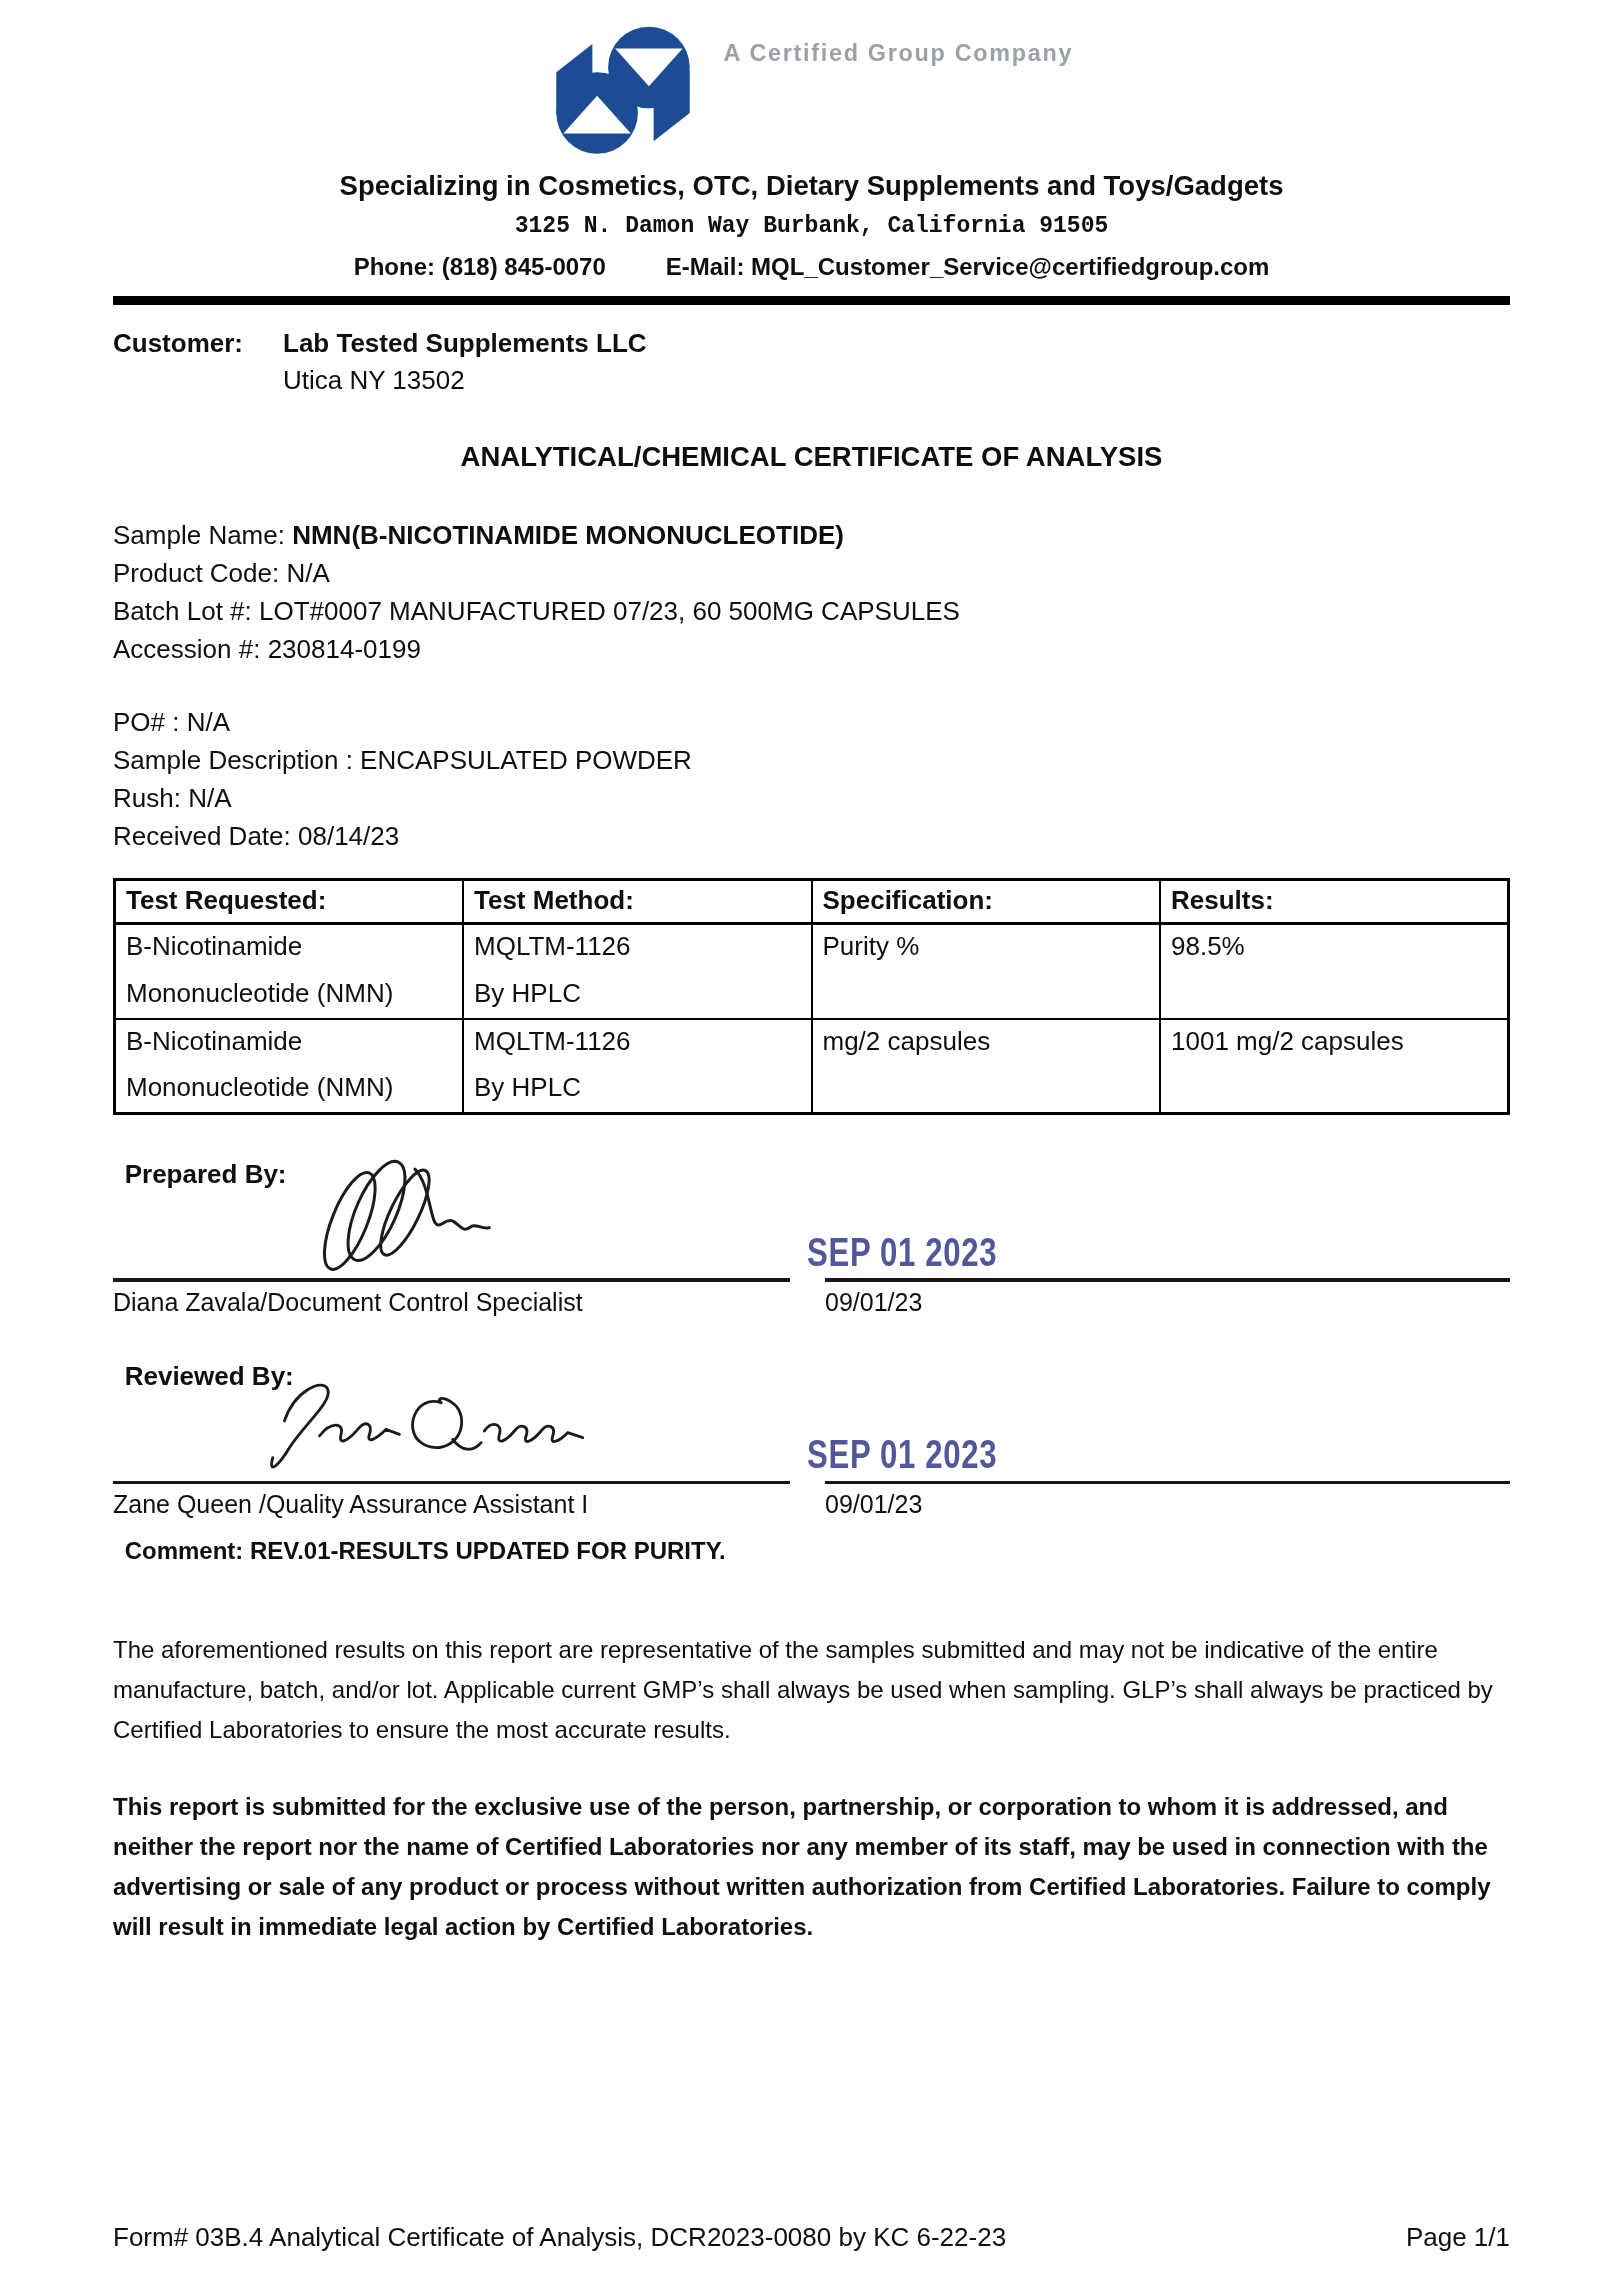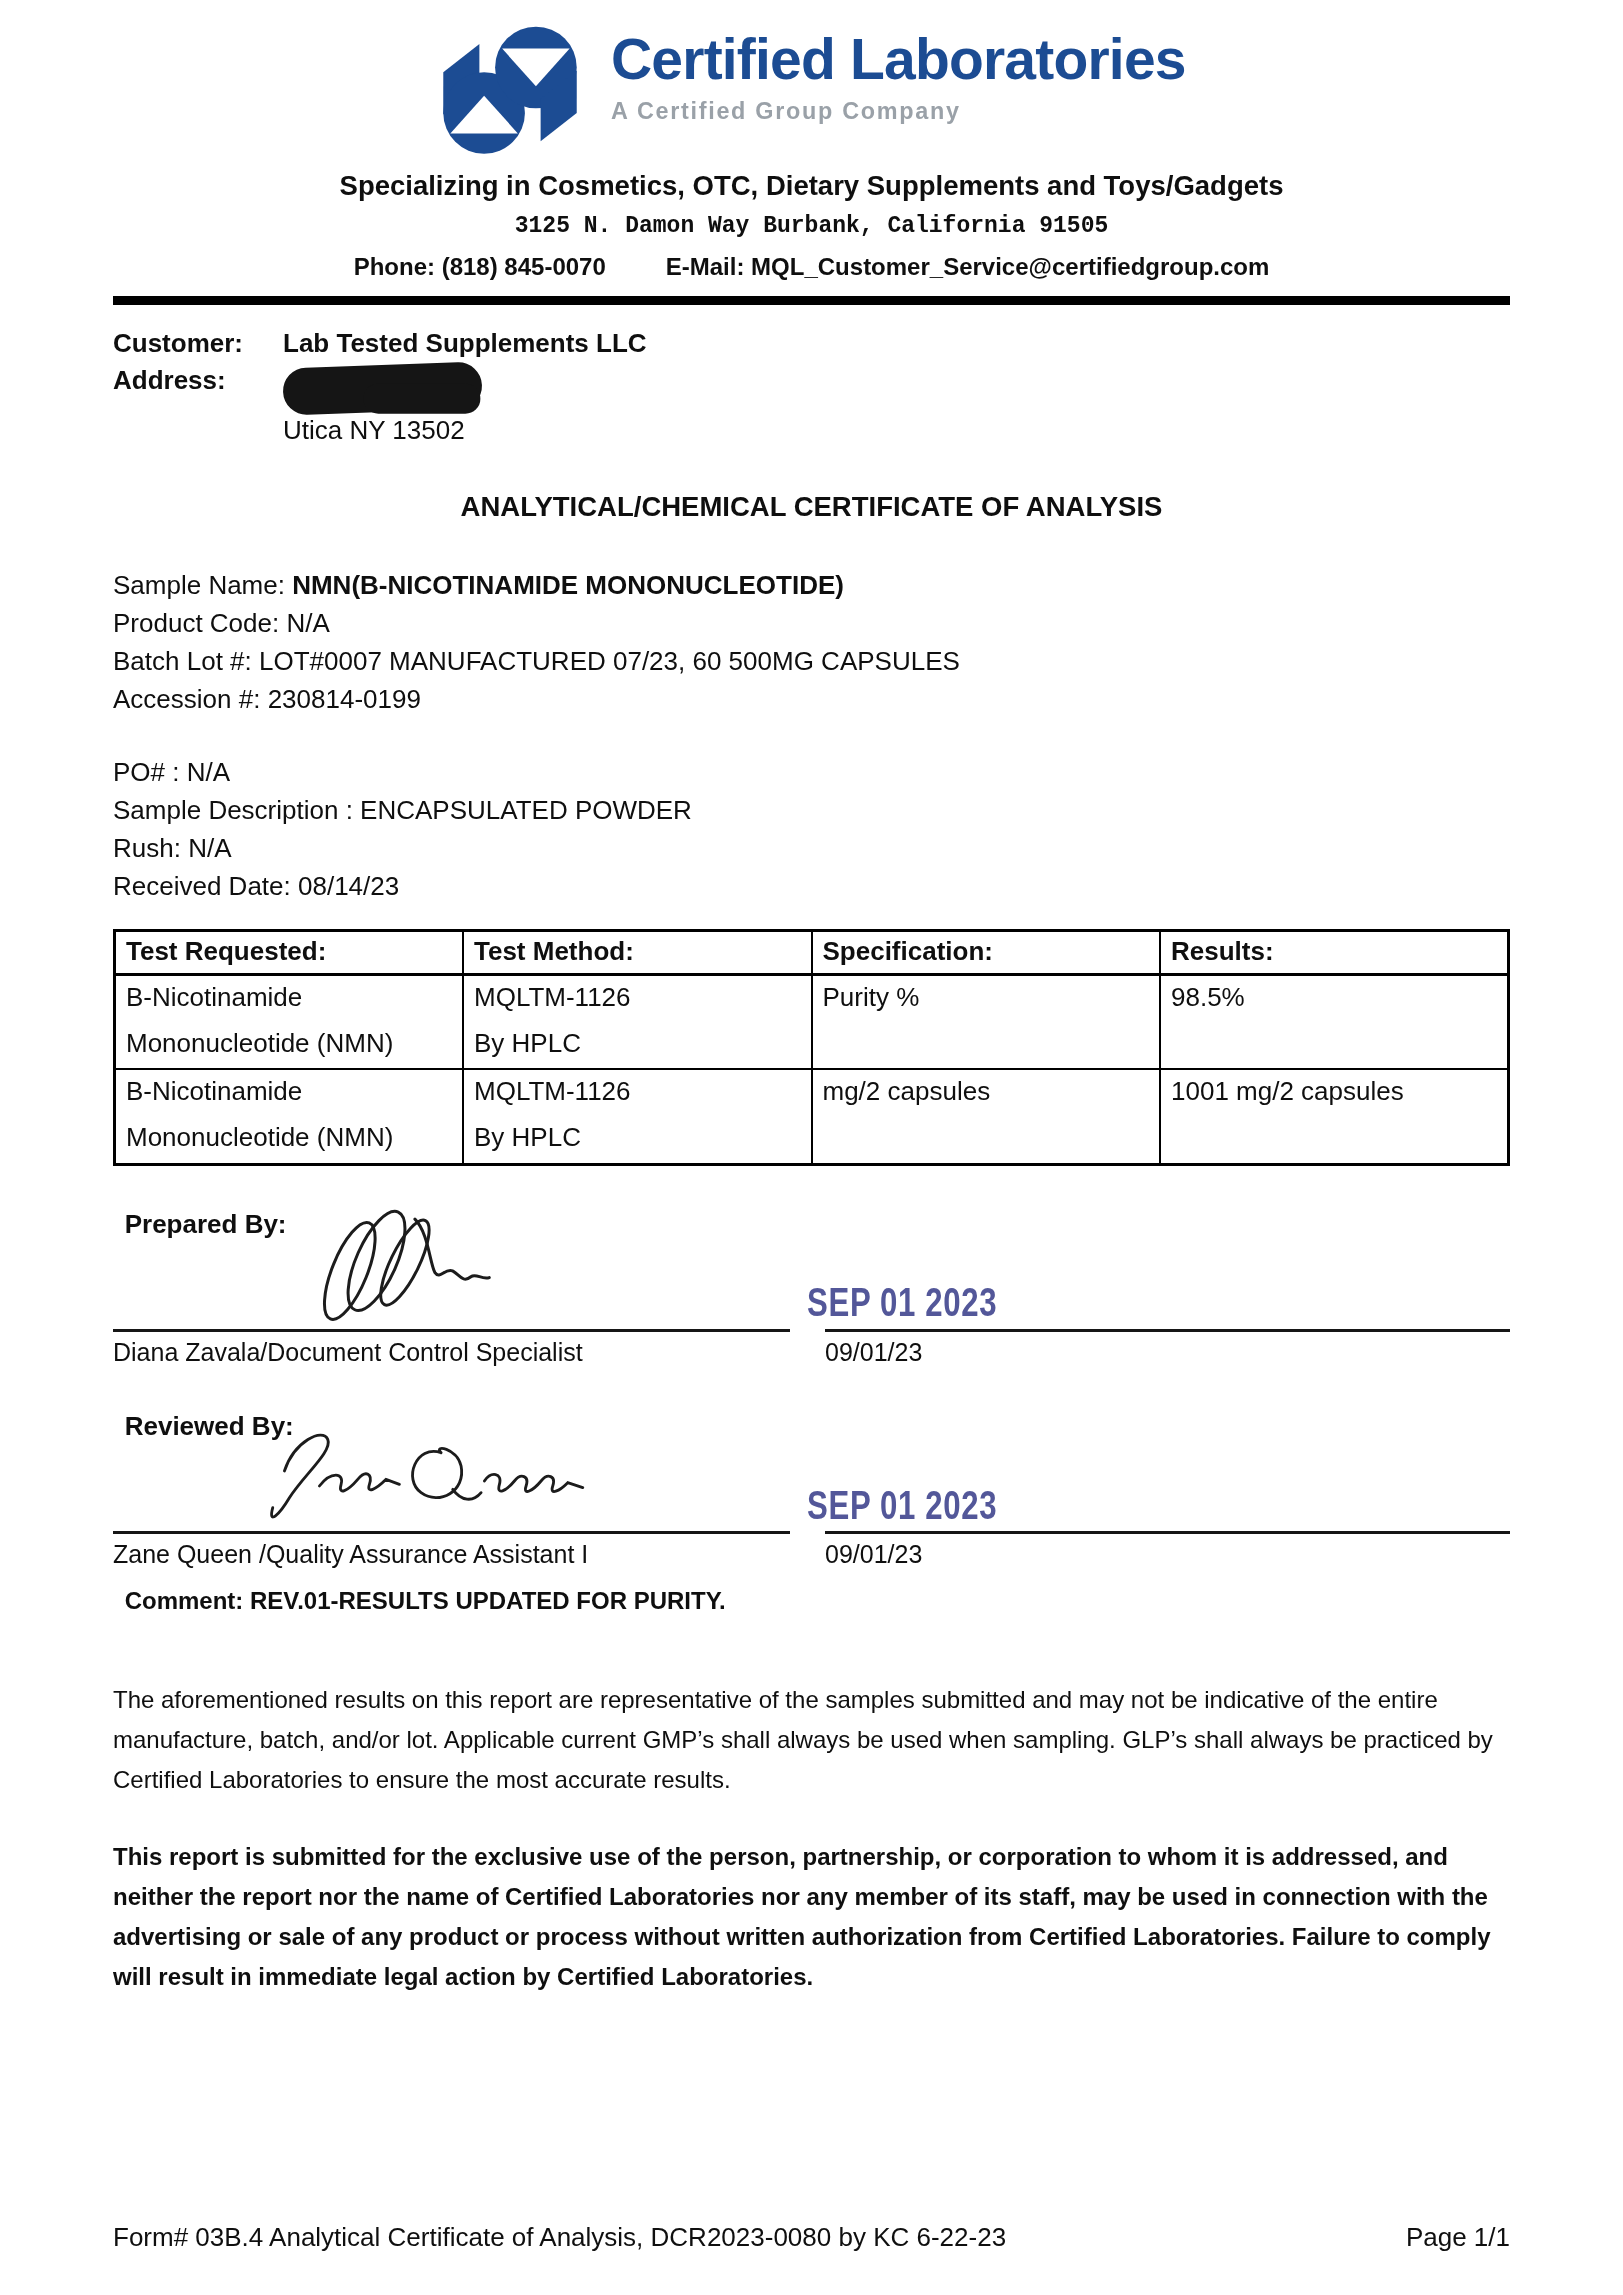--- a/index.html
+++ b/index.html
@@ -102,42 +102,37 @@
             <circle cx="60" cy="114" r="52"></circle>
             <circle cx="126" cy="56" r="52"></circle>
             <polygon points="132,96 178,60 178,114 132,150"></polygon>
           </g>
           <g fill="#ffffff">
             <polygon points="17,140 103,140 60,92"></polygon>
             <polygon points="83,32 169,32 126,80"></polygon>
           </g>
         </svg>
         <div class="brand-text">
-          <div class="brand-name">Certified Laboratories</div>
           <div class="brand-tagline">A Certified Group Company</div>
         </div>
       </div>
       <div class="spec-line">Specializing in Cosmetics, OTC, Dietary Supplements and Toys/Gadgets</div>
       <div class="addr-line">3125 N. Damon Way Burbank, California 91505</div>
       <div class="contact-line">
         <span>Phone: (818) 845-0070</span>
         <span>E-Mail: MQL_Customer_Service@certifiedgroup.com</span>
       </div>
     </div>
 
     <div class="rule"></div>
 
     <div class="cust">
       <div class="cust-row">
         <div class="cust-label">Customer:</div>
         <div class="cust-name">Lab Tested Supplements LLC</div>
-      </div>
-      <div class="cust-row">
-        <div class="cust-label">Address:</div>
-        <div class="redaction"></div>
       </div>
       <div class="cust-row">
         <div class="cust-label"></div>
         <div>Utica NY 13502</div>
       </div>
     </div>
 
     <div class="doc-title">ANALYTICAL/CHEMICAL CERTIFICATE OF ANALYSIS</div>
 
     <div class="info">

